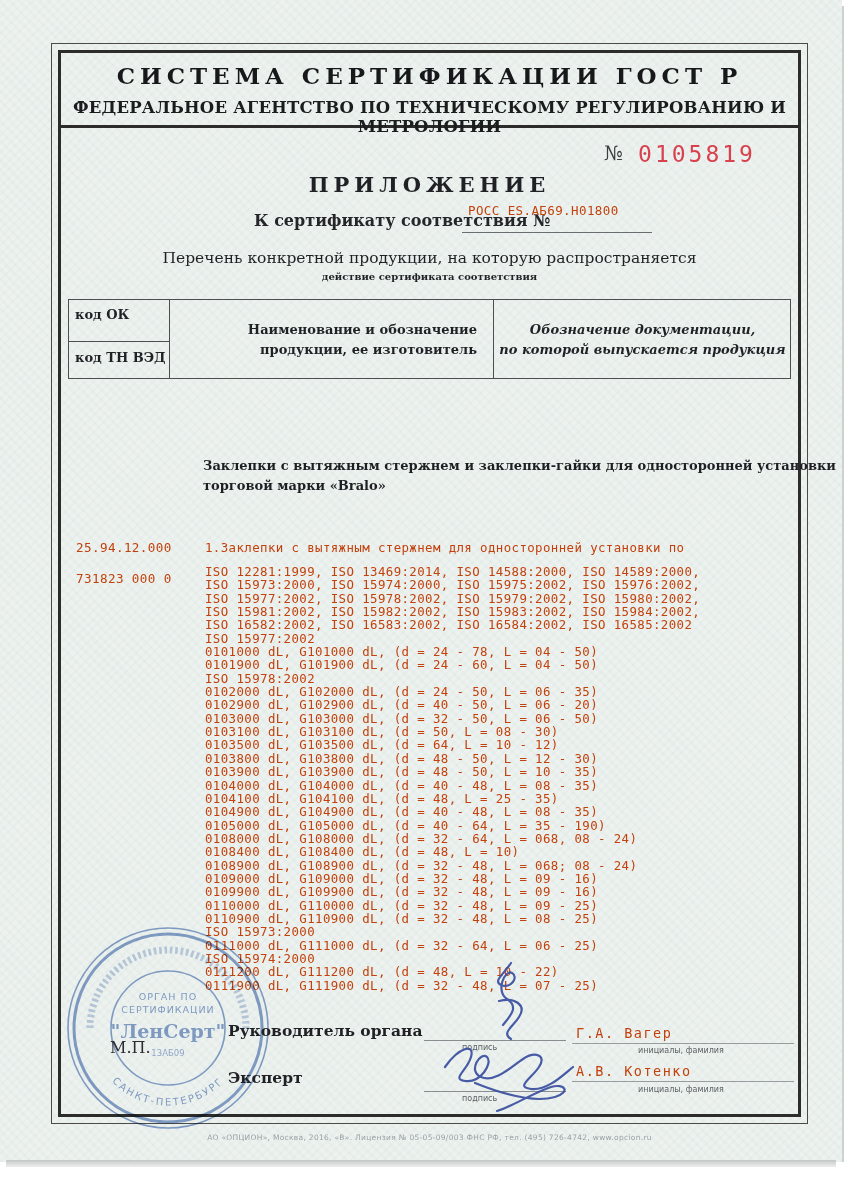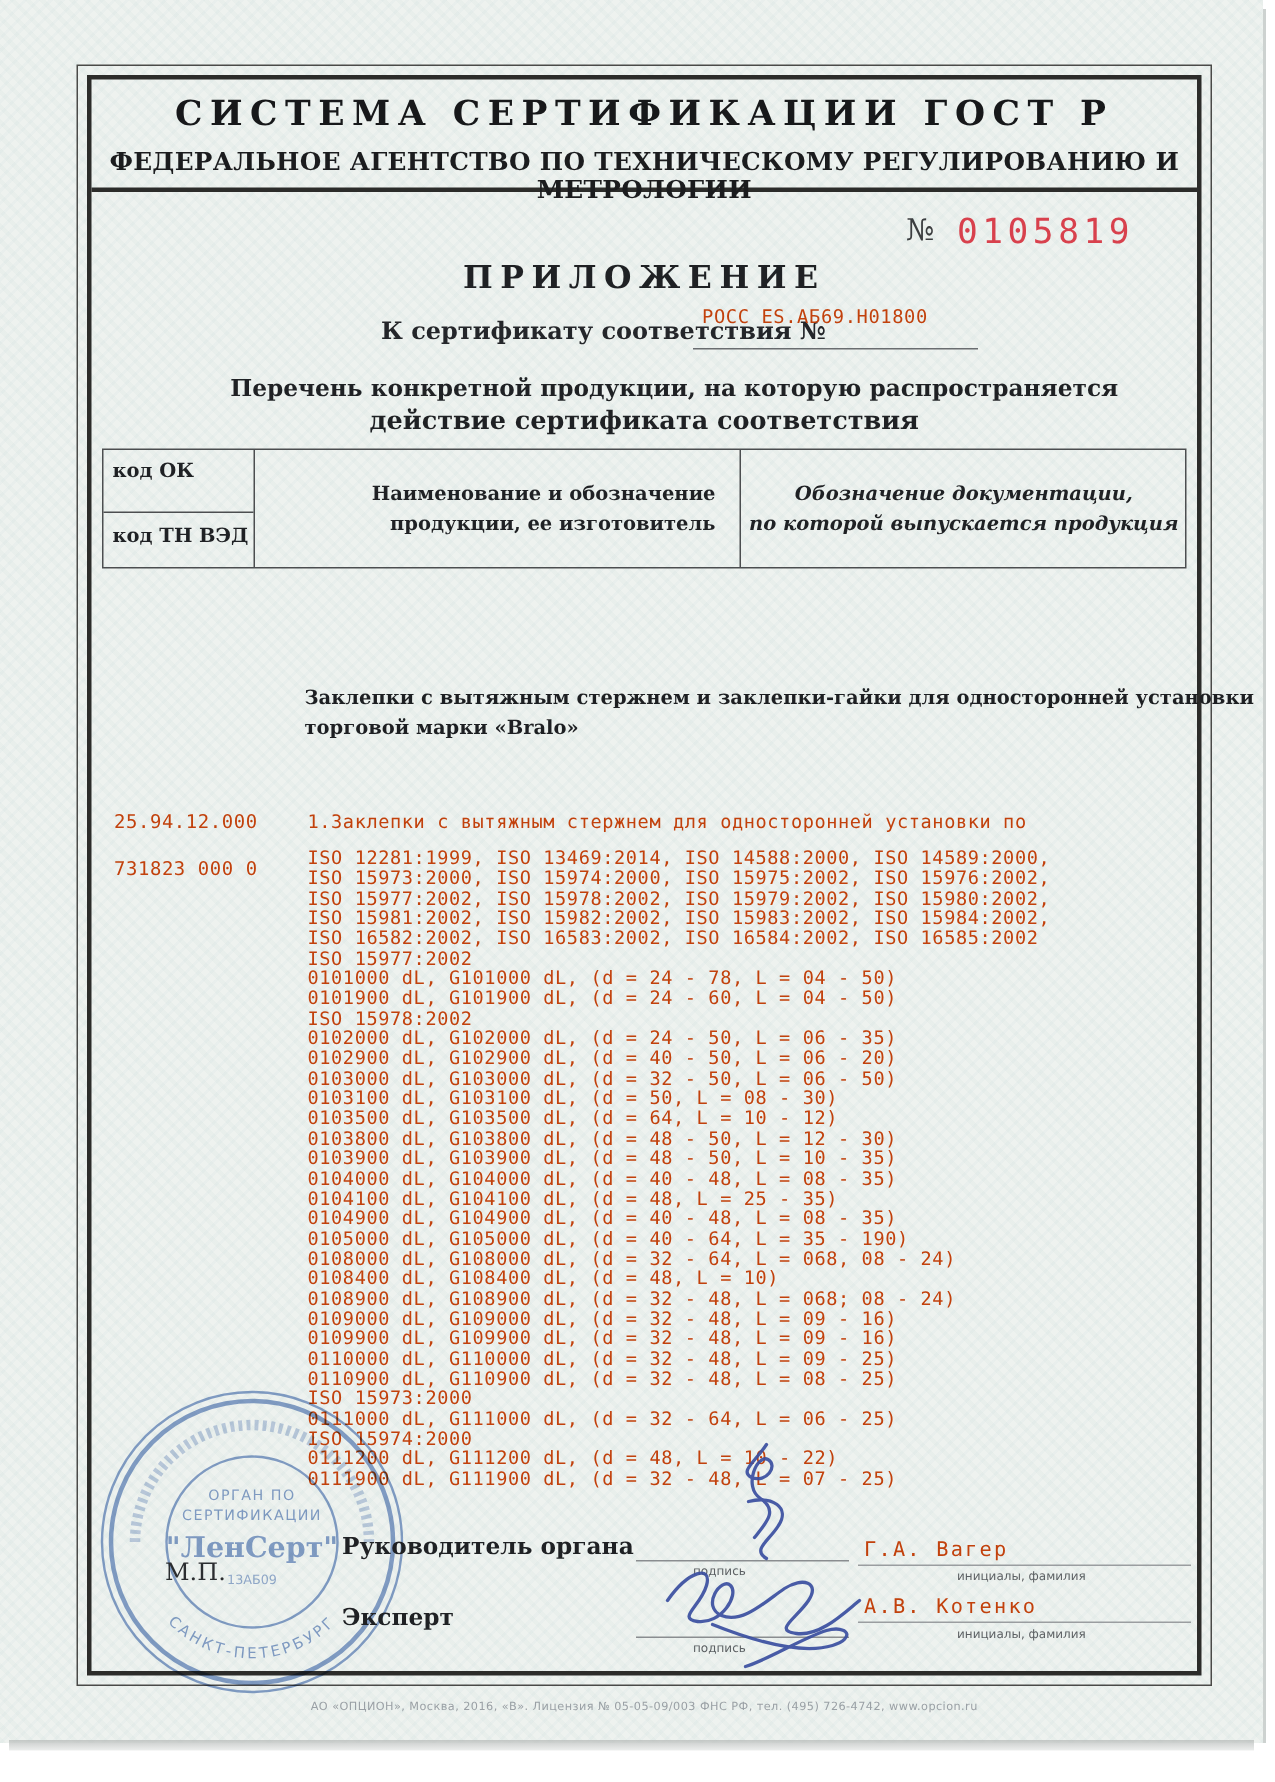--- a/index.html
+++ b/index.html
@@ -36,22 +36,22 @@
   .doc-number .no-digits { font-family:"DejaVu Sans Mono","Liberation Mono",monospace;
     font-size:23px; letter-spacing:3px; margin-left:10px; }
 
   .main-title { top:172px; font-size:21px; font-weight:bold; letter-spacing:5px; }
 
   .cert-label { position:absolute; left:254px; top:211px; font-size:16px; font-weight:bold; color:#24262a; }
   .cert-num   { position:absolute; left:468px; top:203px; font-family:"DejaVu Sans Mono","Liberation Mono",monospace;
     font-size:12.5px; letter-spacing:1px; color:#33363a; }
   .cert-underline { position:absolute; left:462px; top:232px; width:190px; border-top:1px solid #6a6d70; }
 
-  .subtitle1 { top:249px; font-size:15.5px; font-weight:bold;margin-left:20px; }
-  .subtitle2 { top:271px; font-size:17px; font-weight:bold; }
+  .subtitle1 { top:249px; font-size:15.5px; font-weight:normal; }
+  .subtitle2 { top:271px; font-size:10px; font-weight:bold; }
 
   
   .tbl { position:absolute; left:68px; top:299px; width:723px; height:80px; border:1.2px solid #4c4e50; }
   .tbl .v1 { position:absolute; left:100px; top:0; width:1px; height:100%; background:#4c4e50; }
   .tbl .v2 { position:absolute; left:424px; top:0; width:1px; height:100%; background:#4c4e50; }
   .tbl .h1 { position:absolute; left:0; top:41px; width:100px; height:1px; background:#4c4e50; }
   .tbl .c1a { position:absolute; left:6px; top:7px;  font-size:13px; font-weight:bold; }
   .tbl .c1b { position:absolute; left:6px; top:50px; font-size:13px; font-weight:bold; }
   .tbl .c2  { position:absolute; left:85px; top:20px; width:323px; text-align:right;
               font-size:13px; font-weight:bold; white-space:pre-line; line-height:20px; }

